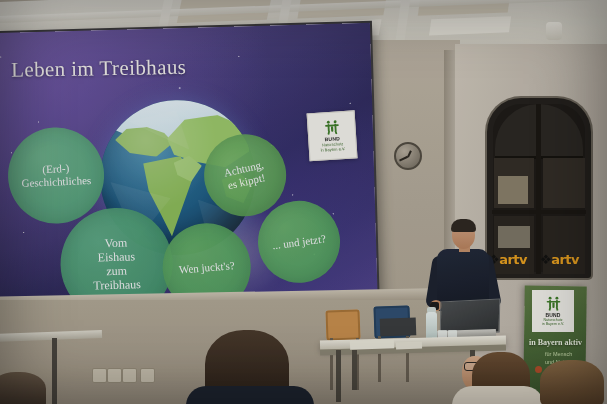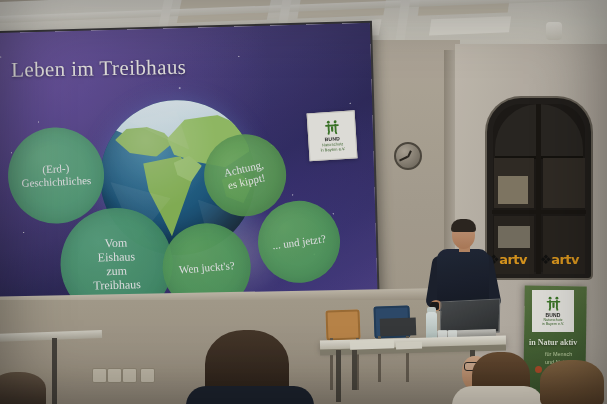--- a/index.html
+++ b/index.html
@@ -413,21 +413,21 @@
         <rect x="2" y="7.2" width="20" height="2.4" rx="1.1"></rect>
         <rect x="5.6" y="16" width="2.7" height="5.5" rx="1" transform="rotate(16 7 18)"></rect>
         <rect x="15.7" y="16" width="2.7" height="5.5" rx="1" transform="rotate(-16 17 18)"></rect>
         <rect x="10.4" y="9.5" width="3.2" height="8" rx="1.4"></rect>
       </g>
     </svg>
     <div class="bund-word">BUND</div>
     <div class="bund-sub">Naturschutz</div>
     <div class="bund-sub">in Bayern e.V.</div>
   </div>
-  <div class="banner-claim">in Natur aktiv</div>
+  <div class="banner-claim">in Bayern aktiv</div>
   <div class="banner-sub">
     <div>für Mensch</div>
     <div>und Natur</div>
   </div>
   <div class="banner-dot"></div>
 
   <div class="aud aud-4-head"></div>
   <div class="aud aud-1-head"></div>
   <div class="aud aud-1-body"></div>
   <div class="aud aud-2-face"></div>

